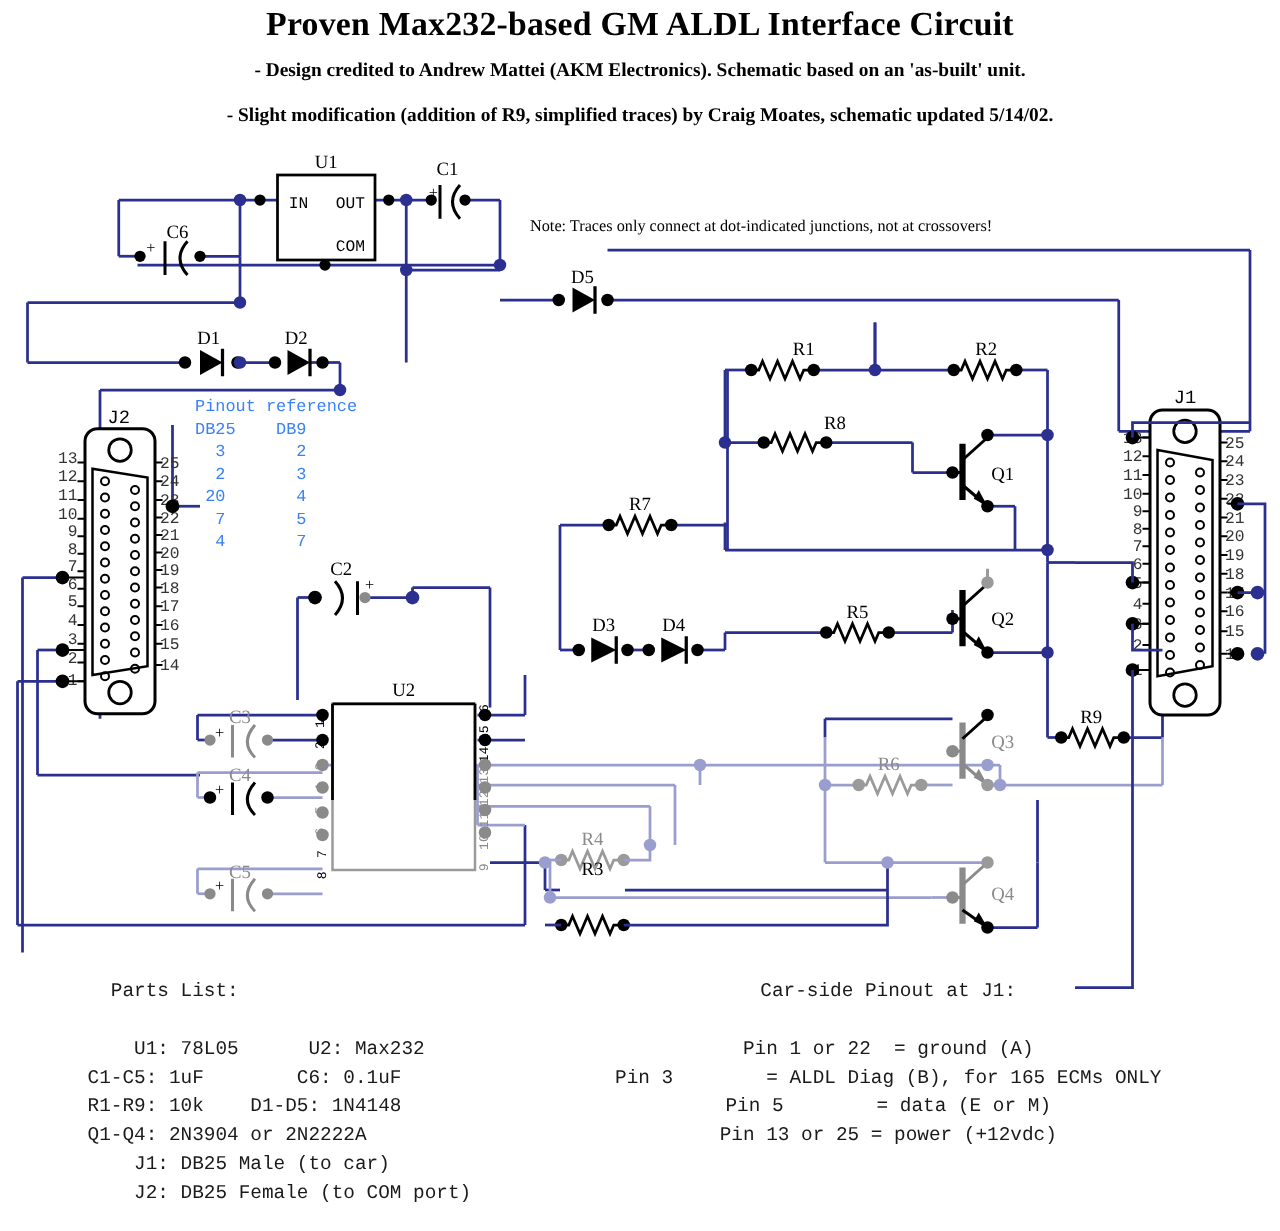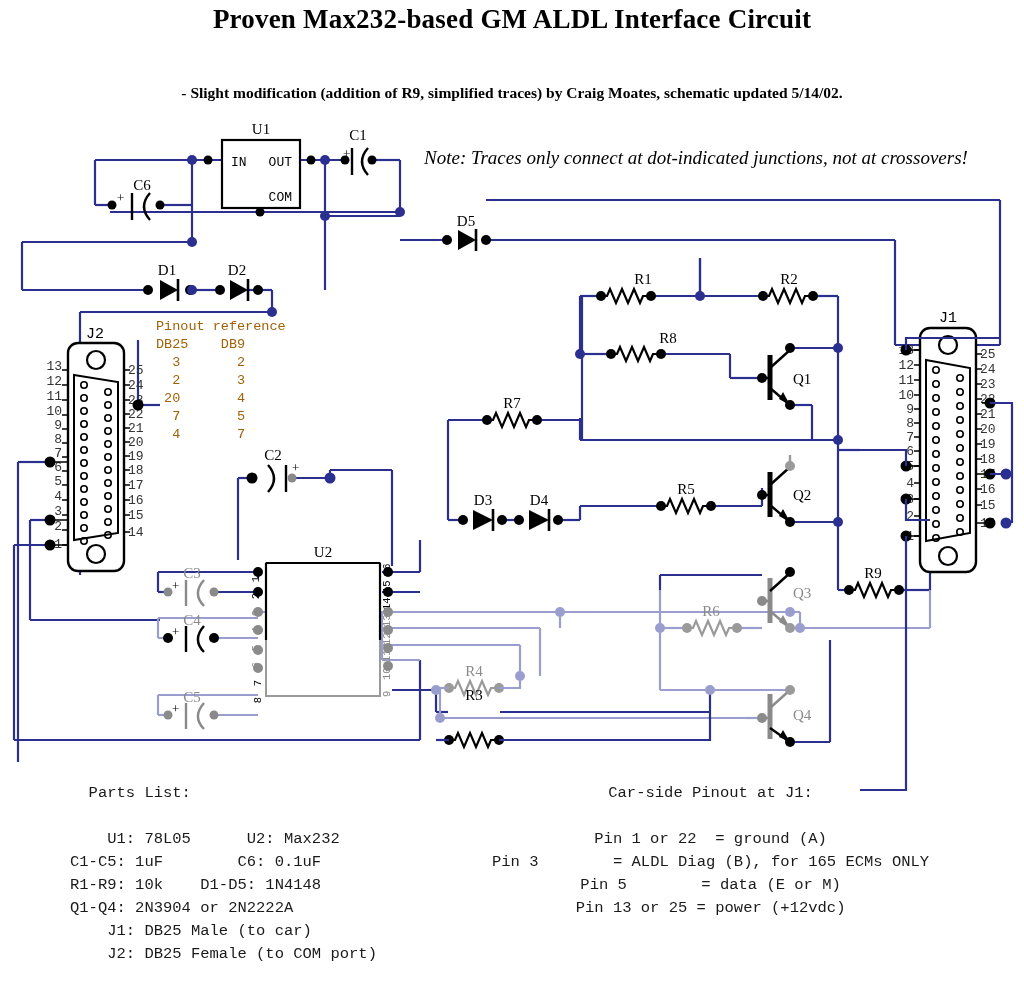--- a/index.html
+++ b/index.html
@@ -3,34 +3,35 @@
 <meta charset="utf-8">
 <style>
   html,body{margin:0;padding:0;background:#ffffff;}
   body{width:1024px;height:985px;position:relative;overflow:hidden;
        font-family:"Liberation Serif",serif;color:#000;}
   #root{position:absolute;left:0;top:0;width:1024px;height:711px;}
   .hd{position:absolute;text-align:center;width:100%;font-weight:bold;}
   #title{top:4px;font-size:27px;letter-spacing:0.2px;}
   #sub1{top:48px;font-size:15.5px;}
   #sub2{top:84px;font-size:15.5px;}
-  #note{position:absolute;left:424px;top:147px;font-size:19px;font-style:italic;}
+  #note{position:absolute;left:424px;top:173px;font-size:13px;}
   svg{position:absolute;left:0;top:0;}
   .blk{position:absolute;font-family:"Liberation Mono",monospace;
        white-space:pre;font-size:15.5px;line-height:23px;color:#1a1a1a;}
   #partslist{left:70px;top:782px;}
   #pinoutlist{left:492px;top:782px;text-align:center;}
-  #pinref{left:156px;top:318px;font-size:13.5px;line-height:18px;color:#a16207;}
+  #pinref{left:156px;top:318px;font-size:13.5px;line-height:18px;color:#3b82f6;}
 </style>
 </head>
 <body>
 
 <div id="root">
 
   <div class="hd" id="title">Proven Max232-based GM ALDL Interface Circuit</div>
+  <div class="hd" id="sub1">- Design credited to Andrew Mattei (AKM Electronics). Schematic based on an 'as-built' unit.</div>
   <div class="hd" id="sub2">- Slight modification (addition of R9, simplified traces) by Craig Moates, schematic updated 5/14/02.</div>
   <div id="note">Note: Traces only connect at dot-indicated junctions, not at crossovers!</div>
 
   <svg width="1024" height="985">
     <defs>
       <g id="res-h">
         <path d="M0 0 L6 0 L9 -7 L15 7 L21 -7 L27 7 L33 -7 L39 7 L42 0 L48 0" fill="none" stroke-width="2.2"></path>
       </g>
     </defs>
 

